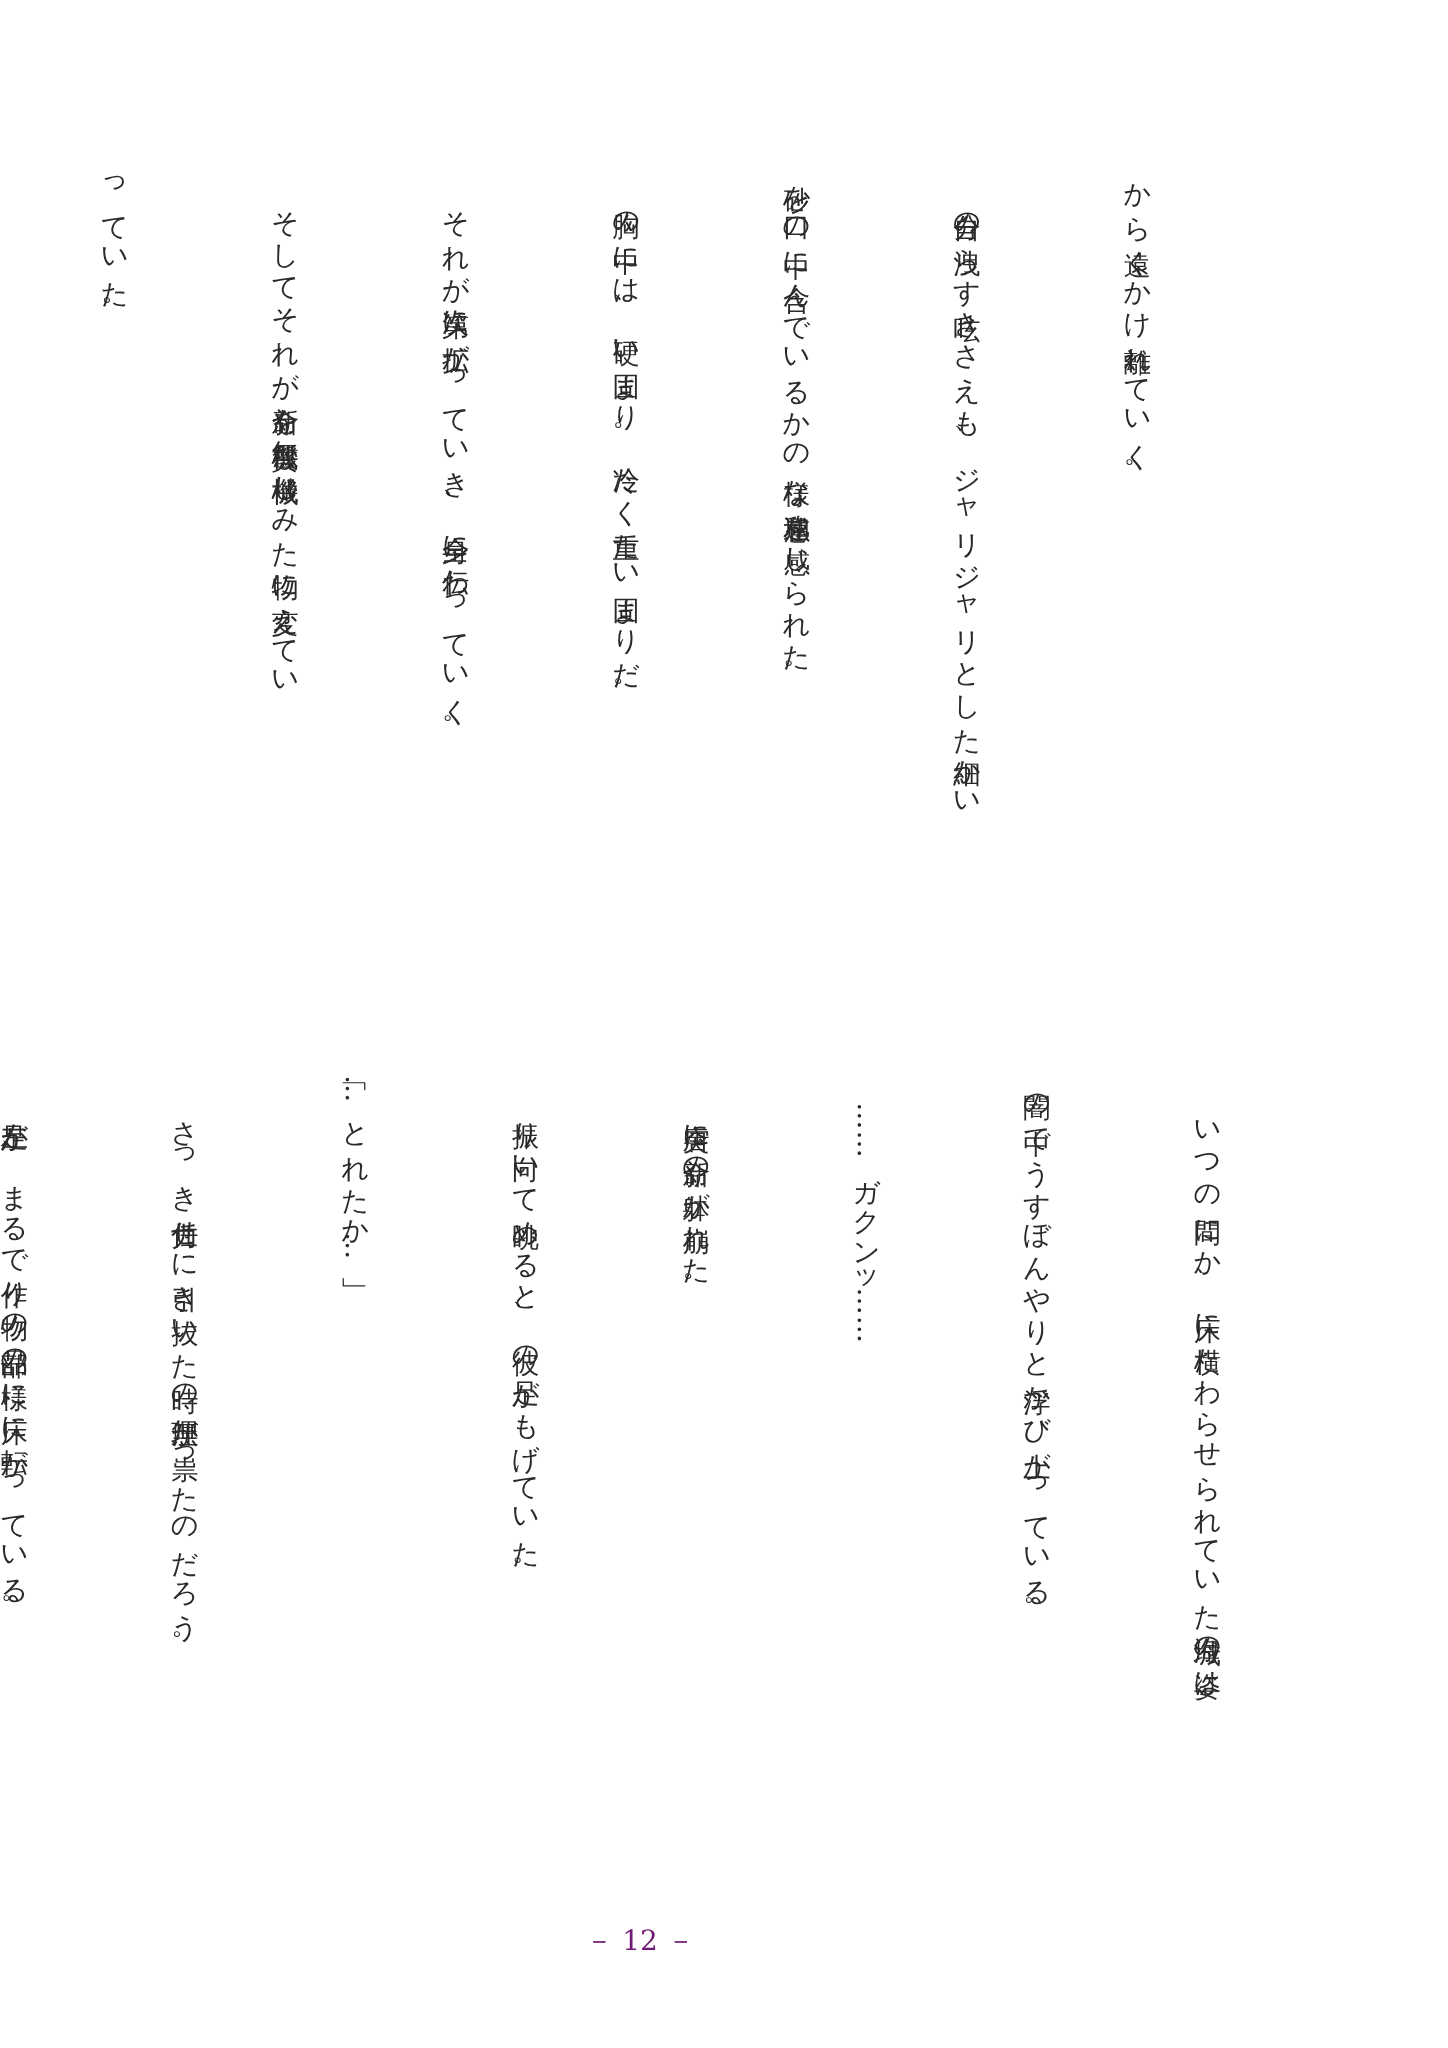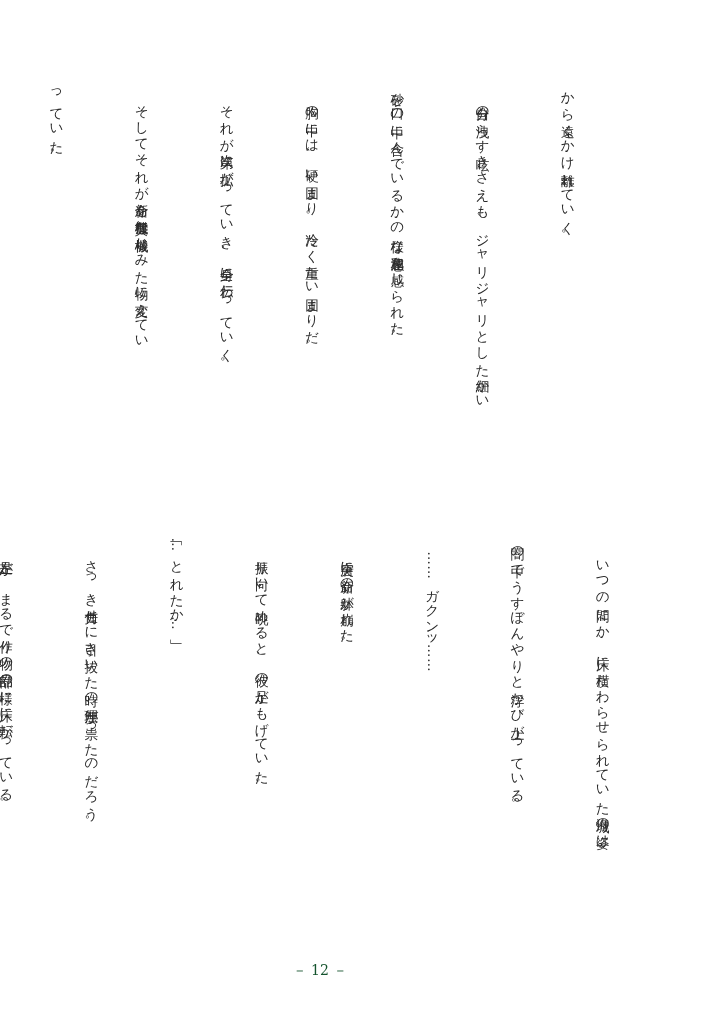--- a/index.html
+++ b/index.html
@@ -13,21 +13,21 @@
     font-size:13.6px;
     line-height:28.4px;
     letter-spacing:0.55px;
     white-space:pre;
   }
   .block.top { right:85px; top:82px; height:400px; }
   .block.bottom { right:50px; top:537px; height:400px; }
   .line { display:block; }
   .page-number {
     position:absolute; left:0; width:640px; top:962px; text-align:center;
-    font-size:14px; color:#14532d;
+    font-size:14px; color:#701a75;
   }
 </style>
 </head>
 <body>
 
 <div class="block top">
   <span class="line">から遠くかけ離れていく。</span>
   <span class="line">　自分の洩らす呟きさえも、ジャリジャリとした細かい</span>
   <span class="line">砂を口の中に含んでいるかの様な違和感を感じられた。</span>
   <span class="line">　胸の中には、硬い固まり。冷たく重たい固まりだ。</span>

